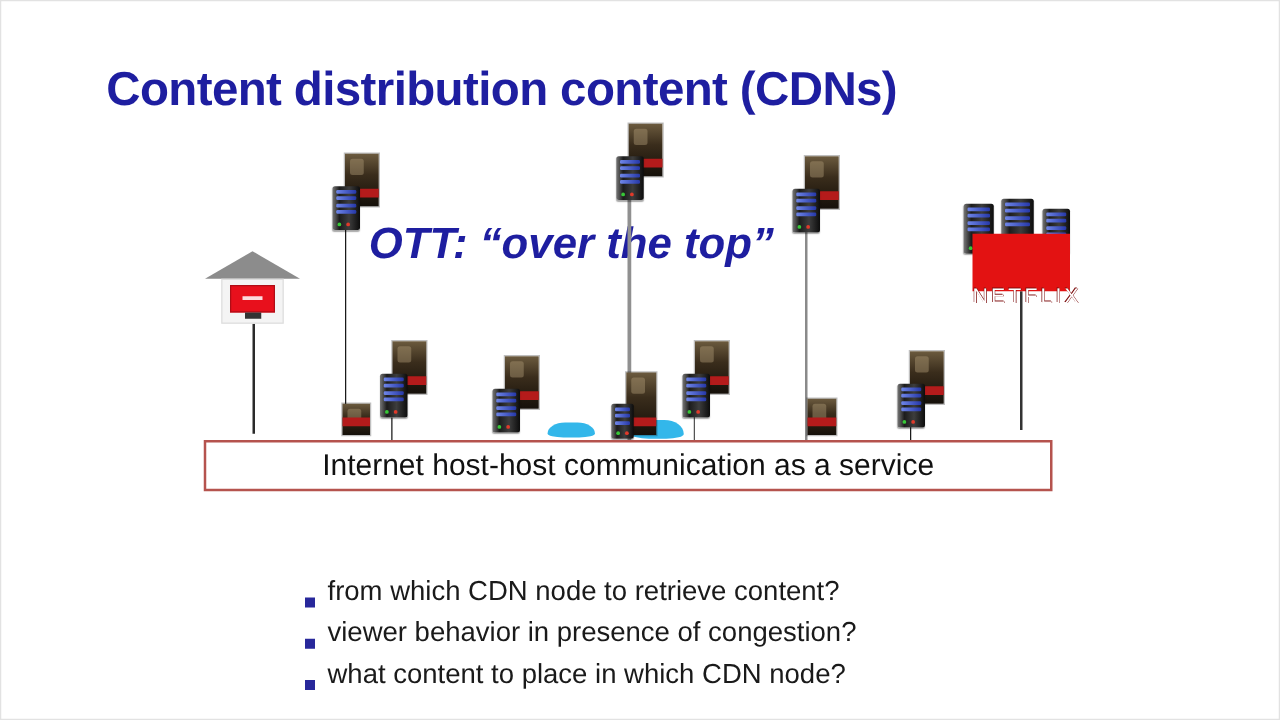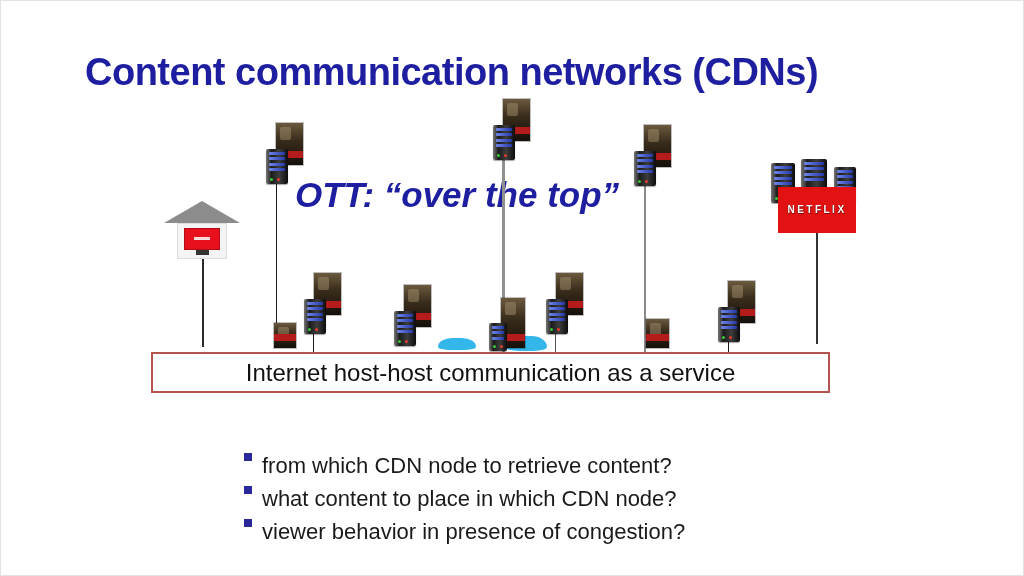--- a/index.html
+++ b/index.html
@@ -49,55 +49,55 @@
                 background:#f4f4f4; box-shadow:inset 0 0 0 1px #ddd; }
   .tv { position:absolute; left:7px; top:5px; width:36px; height:22px;
         background:#e8101c; box-shadow:inset 0 0 0 1px #b00d16; }
   .tv::before { content:""; position:absolute; left:10px; top:9px; width:16px; height:3px;
                 background:rgba(255,255,255,.85); }
   .tv::after  { content:""; position:absolute; left:12px; bottom:-5px; width:13px; height:5px; background:#333; }
 
   
   .netflix { position:absolute; left:765px; top:156px; width:102px; height:80px; z-index:3; }
   .nfx-box { position:absolute; left:12px; top:30px; width:78px; height:46px; background:#e31212; }
-  .nfx-label { display:block; color:#fff; font-weight:bold; font-size:10px; letter-spacing:2.5px;
+  .nfx-label { display:block; color:#fff; font-weight:normal; font-size:17px; letter-spacing:2.5px;
                text-align:center; line-height:46px;
-               text-shadow:.5px .5px 0 #7a0a0a, -.5px -.5px 0 #7a0a0a; }
+               text-shadow:.5px .5px 0 #7a0a0a, -.5px -.5px 0 #7a0a0a;margin-top:27px; }
   .netflix .server.s1 { left:5px;  top:6px;  width:24px; height:40px; }
   .netflix .server.s2 { left:35px; top:2px;  width:26px; height:44px; }
   .netflix .server.s3 { left:68px; top:10px; width:22px; height:36px; }
 
   
   .cloud { position:absolute; background:#33b7ea; z-index:2;
            border-radius:50% 50% 45% 45% / 100% 100% 35% 35%; }
 
   
-  .service-box { position:absolute; left:150px; top:351px; width:679px; height:41px;
+  .service-box { position:absolute; left:162px; top:351px; width:679px; height:41px;
                  background:#fff; border:2px solid #b5534e; z-index:5;
                  display:flex; align-items:center; justify-content:center; }
   .service-box span { font-size:24px; color:#111; font-weight:500; white-space:nowrap; }
 
   
   .challenges { position:absolute; left:218px; top:416px; font-size:25px; color:#1a1a1a;
                 z-index:6; white-space:nowrap; }
   .challenges .lead { font-style:italic; font-weight:600; color:#9e1b1b; }
   .challenges .rest { margin-left:.32em; font-weight:500; }
 
   
   .bullets { position:absolute; left:243px; top:452px; z-index:6; }
-  .bullet-row { display:flex; align-items:flex-start; height:33px; }
+  .bullet-row { display:flex; align-items:flex-end; height:33px; }
   .bullet-sq { width:8px; height:8px; background:#28289b; margin-right:10px; flex:0 0 auto; }
   .bullet-text { font-size:22px; color:#1a1a1a; font-weight:500; white-space:nowrap; }
 </style>
 </head>
 <body>
 
 <div class="slide">
 
-  <h1 class="title">Content communication networks (CDNs)</h1>
+  <h1 class="title">Content distribution content (CDNs)</h1>
 
   <div class="pole" style="left:275px;top:183px;width:1px;height:164px;background:#1a1a1a"></div>
   <div class="pole" style="left:201px;top:258px;width:2px;height:88px;background:#2a2a2a"></div>
   <div class="pole" style="left:501px;top:158px;width:3px;height:194px;background:#909090"></div>
   <div class="pole" style="left:643px;top:181px;width:2px;height:171px;background:#8a8a8a"></div>
   <div class="pole" style="left:815px;top:232px;width:2px;height:111px;background:#333"></div>
   <div class="pole" style="left:312px;top:333px;width:1px;height:19px;background:#1a1a1a"></div>
   <div class="pole" style="left:554px;top:328px;width:1px;height:24px;background:#555"></div>
   <div class="pole" style="left:727px;top:338px;width:1px;height:14px;background:#1a1a1a"></div>
 
@@ -229,21 +229,21 @@
   </div>
 
 
   <div class="bullets">
     <div class="bullet-row">
       <span class="bullet-sq"></span>
       <span class="bullet-text">from which CDN node to retrieve content?</span>
     </div>
     <div class="bullet-row">
       <span class="bullet-sq"></span>
-      <span class="bullet-text">what content to place in which CDN node?</span>
+      <span class="bullet-text">viewer behavior in presence of congestion?</span>
     </div>
     <div class="bullet-row">
       <span class="bullet-sq"></span>
-      <span class="bullet-text">viewer behavior in presence of congestion?</span>
+      <span class="bullet-text">what content to place in which CDN node?</span>
     </div>
   </div>
 
 </div>
 
 </body></html>

